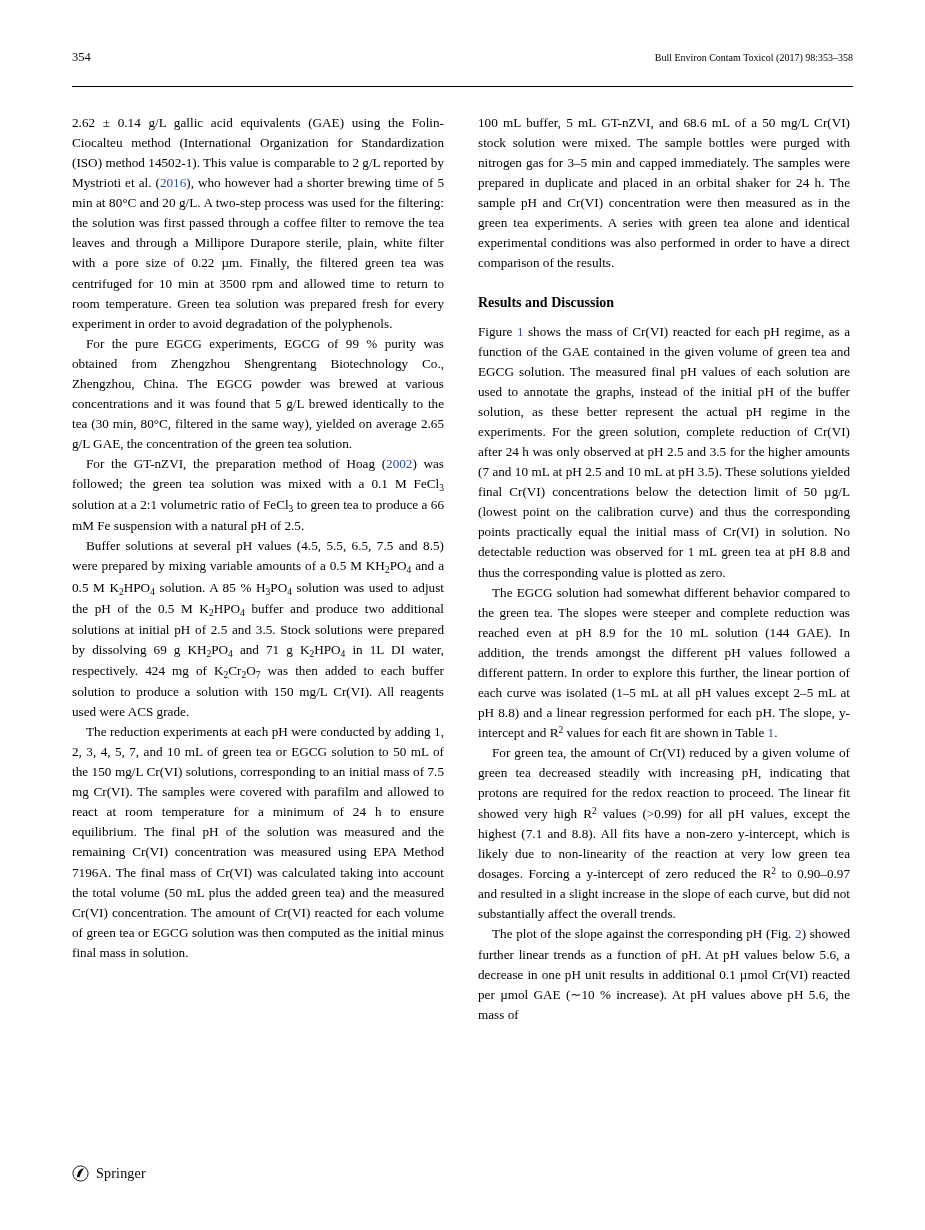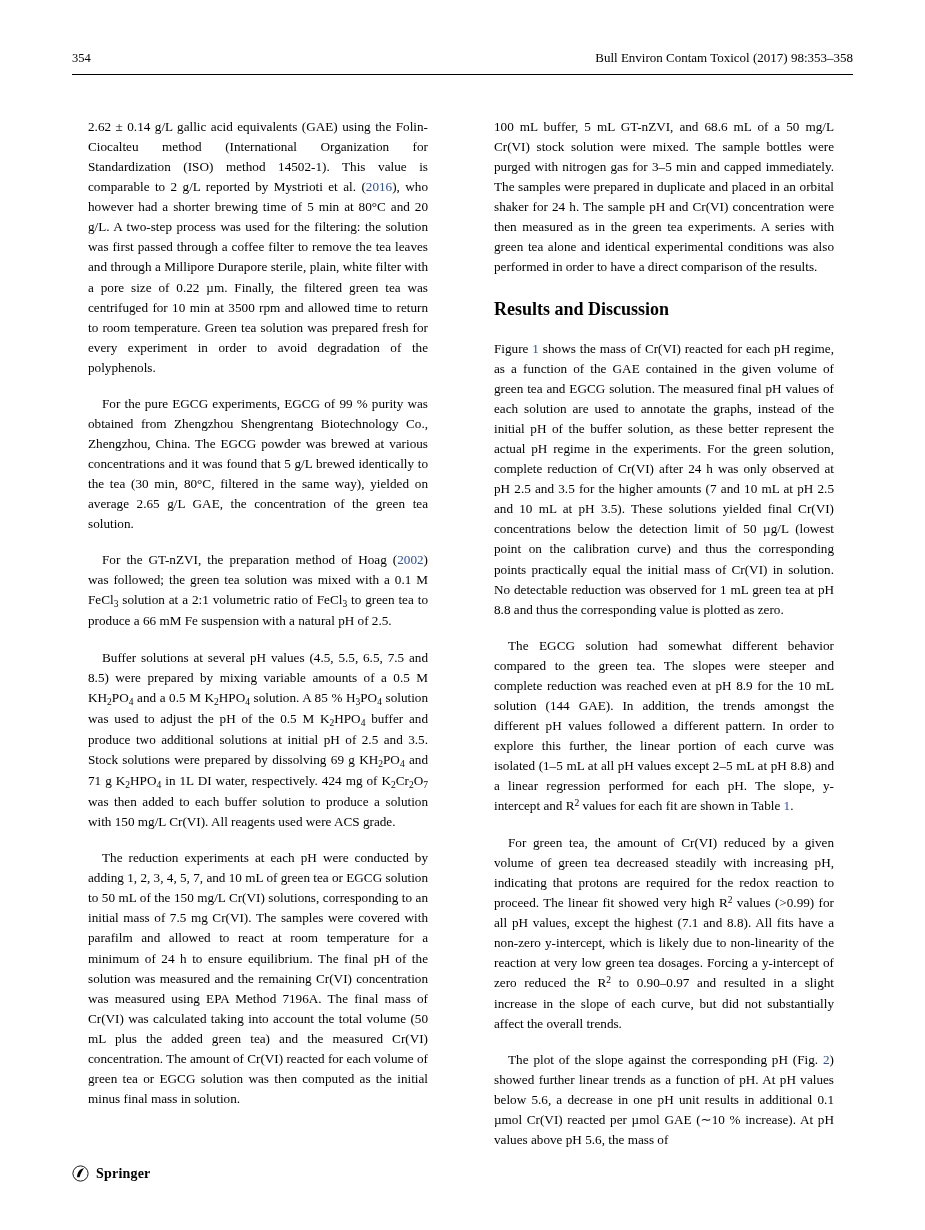--- a/index.html
+++ b/index.html
@@ -20,53 +20,53 @@
     height: 1230px;
     box-sizing: border-box;
     padding: 50px 72px 0 72px;
   }
   .header {
     display: flex;
     justify-content: space-between;
     align-items: baseline;
     font-size: 12.5px;
     color: #000;
-    padding-bottom: 8px;
+    padding-bottom: 21px;
     border-bottom: 0.8px solid #000;
     margin-bottom: 26px;
   }
   .header .page-num {
     font-size: 12.5px;
   }
   .header .journal-ref {
-    font-size: 13px;
+    font-size: 10px;
   }
   .columns {
     display: flex;
     gap: 34px;
   }
   .col {
     width: 372px;
     font-size: 13.2px;
     line-height: 1.52;
     text-align: justify;
     hyphens: auto;
   }
   p {
-    margin: 16px;
+    margin: 0;
     text-indent: 0;
   }
   p + p {
     text-indent: 14px;
     font-family: Liberation Serif, serif;
   }
   .sec-head {
     font-weight: bold;
-    font-size: 18px;
-    margin: 18px 0 9px 16px;
+    font-size: 14px;
+    margin: 18px 0 9px 0;
     text-indent: 0 !important;
     text-align: left;
   }
   .lnk {
     color: #2a4fa2;
   }
   sub {
     font-size: 9.5px;
     vertical-align: -0.28em;
   }
@@ -75,21 +75,20 @@
     vertical-align: 0.45em;
   }
   .footer {
     position: absolute;
     left: 72px;
     bottom: 48px;
     display: flex;
     align-items: center;
     gap: 7px;
     font-size: 13px;
-    font-weight: bold;
   }
   .springer-logo {
     display: inline-block;
     width: 17px;
     height: 17px;
     position: relative;
   }
   .springer-logo svg { display:block; }
   .springer-name {
     font-family: "Liberation Serif", serif;

